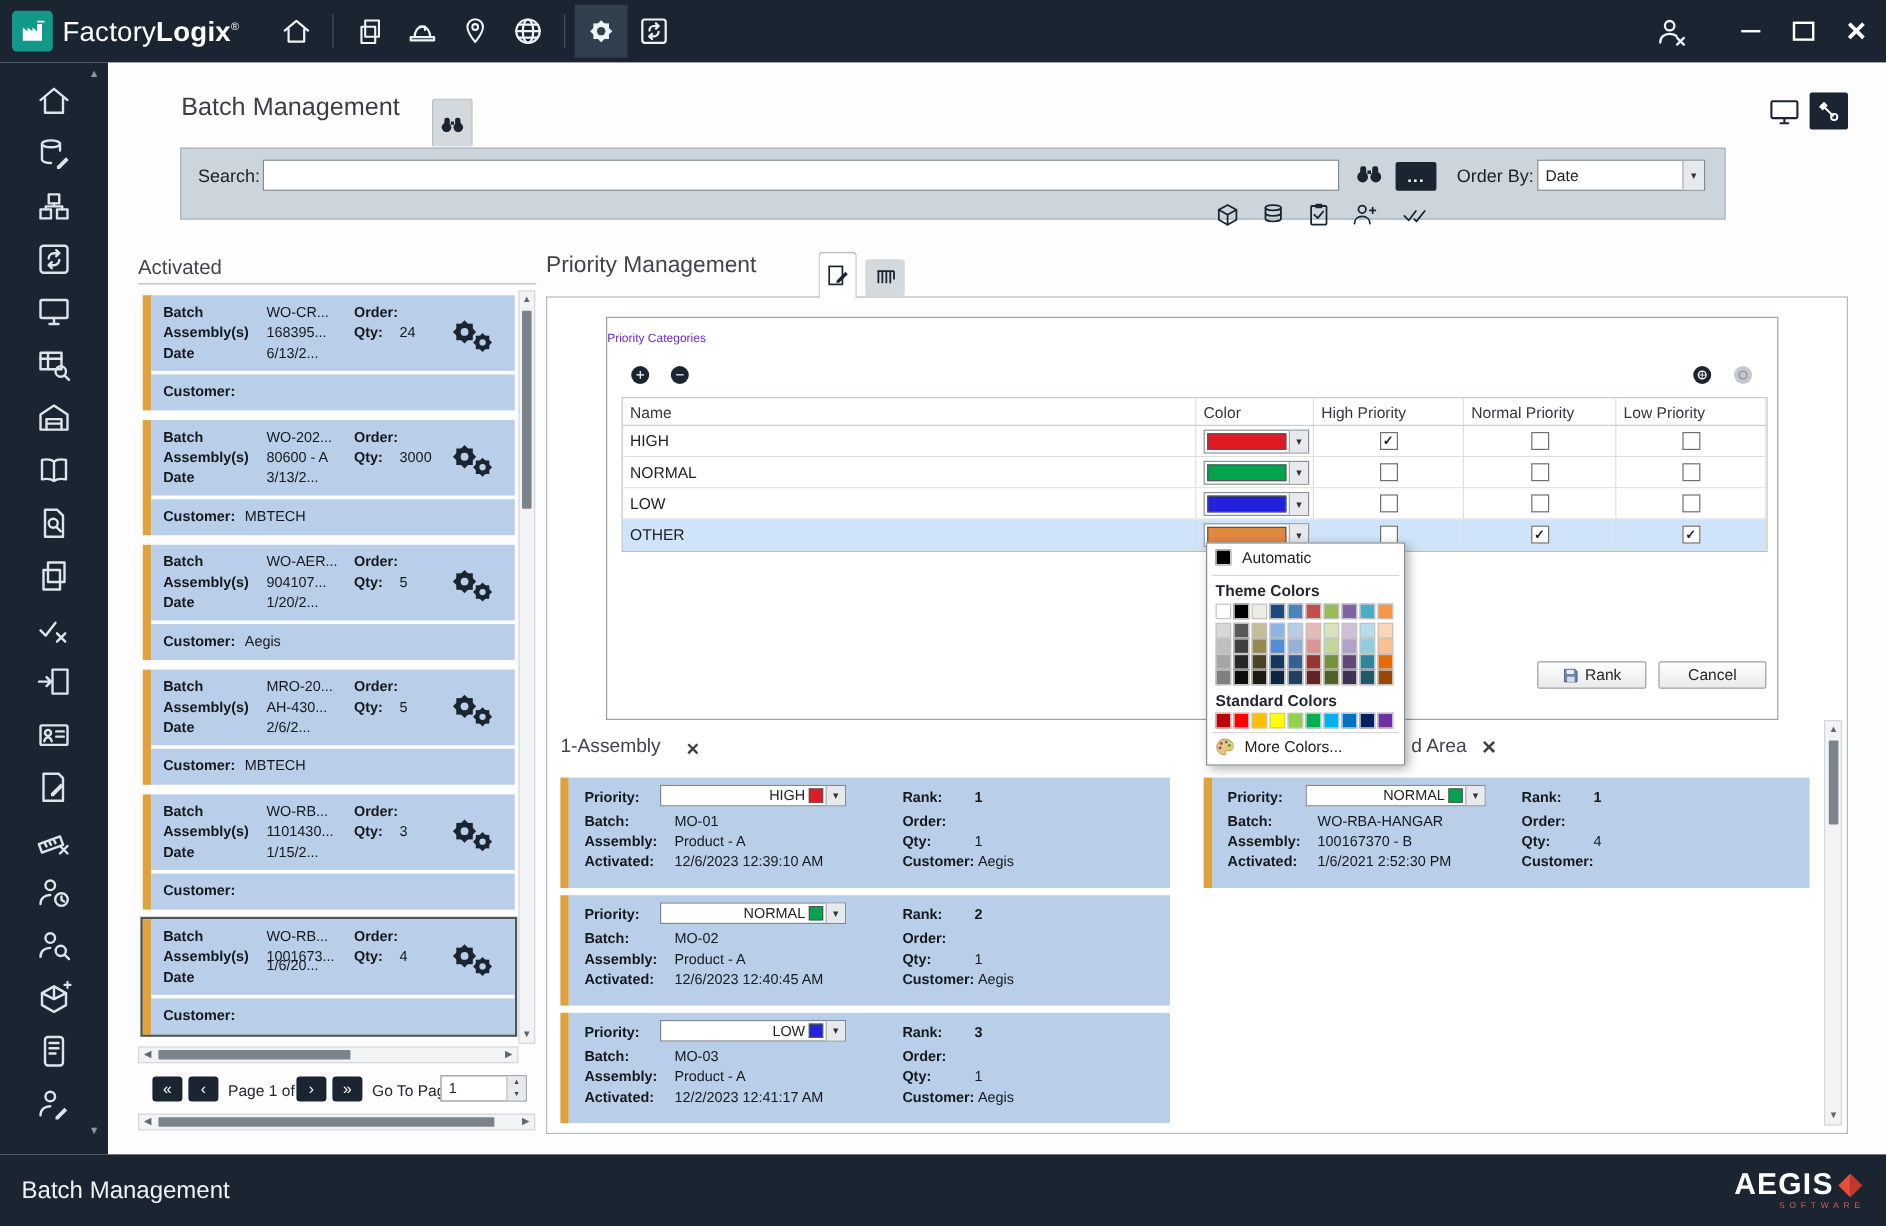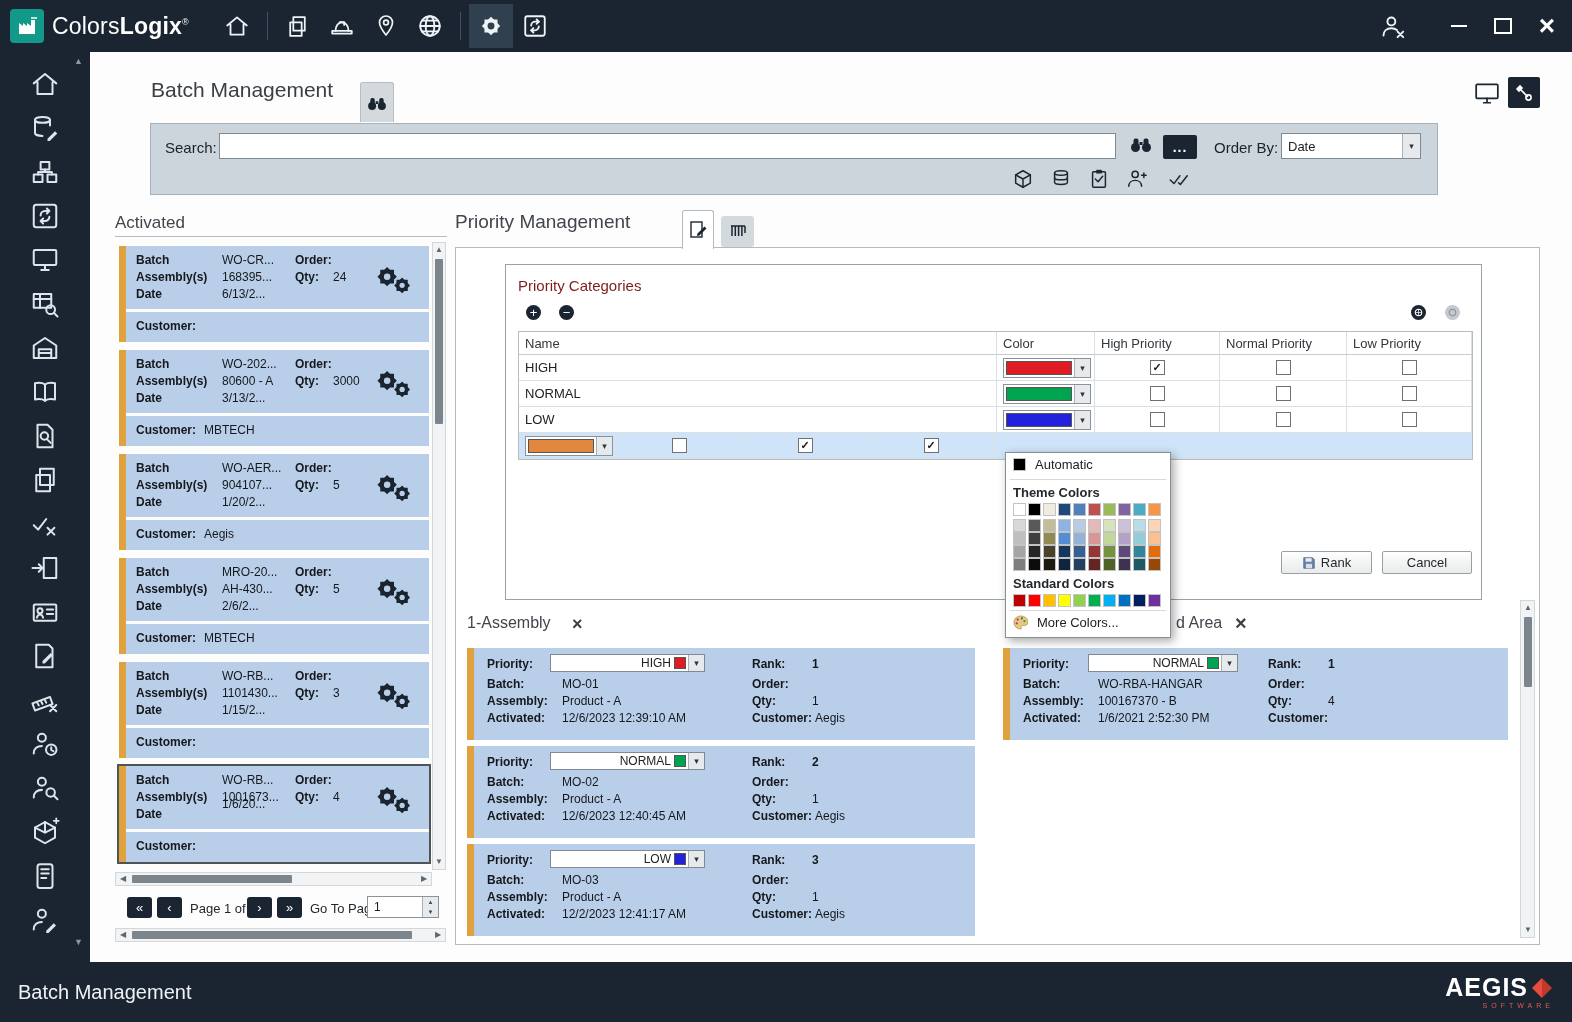--- a/index.html
+++ b/index.html
@@ -25,21 +25,21 @@
   .sidebar{position:absolute;left:0;top:52px;width:90px;height:910px;background:#1b2531;display:flex;flex-direction:column;align-items:center;padding-top:16px;box-sizing:border-box;gap:12px}
   .sideitem{width:44px;height:32px;display:flex;align-items:center;justify-content:center;cursor:pointer;flex:0 0 auto}
   .sidebar svg{width:30px;height:30px;stroke:#dde5ec;fill:none;stroke-width:1.6;stroke-linecap:round;stroke-linejoin:round}
   .sb-arrow{position:absolute;color:#8b97a3;font-size:9px;line-height:1;cursor:pointer}
   
   .page-title{position:absolute;left:151px;top:78px;font-size:21px;color:#3a3f44}
   .tab-binocs{position:absolute;left:360px;top:82px;width:34px;height:40px;background:#d4d9de;border:1px solid #b6bec5;border-bottom:none;border-radius:3px 3px 0 0;display:flex;align-items:center;justify-content:center;box-sizing:border-box;cursor:pointer}
   .hdr-ico{position:absolute;display:flex;align-items:center;justify-content:center;cursor:pointer}
   .tools-btn{left:1508px;top:77px;width:32px;height:31px;background:#1b2531;border-radius:2px}
   
-  .search-panel{position:absolute;left:150px;top:123px;width:1288px;height:72px;background:#ccd4dc;border:1px solid #a8b2bb;box-sizing:border-box}
+  .search-panel{position:absolute;left:150px;top:123px;width:1288px;height:60px;background:#ccd4dc;border:1px solid #a8b2bb;box-sizing:border-box}
   .search-panel .lab{position:absolute;font-size:15px;color:#1c2126}
   .input{position:absolute;background:#fff;border:1px solid #7f8a94;box-sizing:border-box;font-size:13px;font-family:"Liberation Sans",sans-serif;padding:0 5px}
   .dots-btn{position:absolute;left:1012px;top:11px;width:34px;height:24px;background:#1b2531;border-radius:2px;color:#fff;display:flex;align-items:center;justify-content:center;font-size:14px;font-weight:bold;letter-spacing:1px;cursor:pointer}
   .combo{position:absolute;background:#fff;border:1px solid #7f8a94;box-sizing:border-box;display:flex;align-items:center;font-size:13px;cursor:pointer}
   .combo .val{flex:1;padding-left:6px}
   .combo .arr{width:17px;align-self:stretch;border-left:1px solid #aab0b6;background:#e7eaec;display:flex;align-items:center;justify-content:center;font-size:9px;color:#333}
   .nico{stroke:#1b2531;fill:none;stroke-width:1.6;stroke-linecap:round;stroke-linejoin:round}
   .fico{position:absolute;width:24px;height:24px;cursor:pointer}
   
   .sec-label{position:absolute;font-size:17px;color:#40464c}
@@ -59,21 +59,21 @@
   .pgbtn{position:absolute;width:25px;height:21px;background:#1b2531;color:#fff;border-radius:3px;display:flex;align-items:center;justify-content:center;font-size:13px;cursor:pointer}
   .pgtext{position:absolute;font-size:13px;color:#23282d}
   .spin{position:absolute;width:72px;height:22px;background:#fff;border:1px solid #8a949d;box-sizing:border-box;font-size:12px;display:flex;align-items:center;padding-left:6px}
   .spin .ud{position:absolute;right:0;top:0;bottom:0;width:15px;display:flex;flex-direction:column;border-left:1px solid #aab0b6}
   .spin .ud div{flex:1;background:#e7eaec;display:flex;align-items:center;justify-content:center;font-size:6px;color:#444;cursor:pointer}
   
   .pm-container{position:absolute;left:455px;top:247px;width:1085px;height:698px;background:#fff;border:1px solid #b3bac0;box-sizing:border-box}
   .tab-edit{position:absolute;left:682px;top:210px;width:32px;height:39px;background:#fff;border:1px solid #b3bac0;border-bottom:none;border-radius:3px 3px 0 0;display:flex;align-items:center;justify-content:center;box-sizing:border-box;z-index:3;cursor:pointer}
   .tab-comb{position:absolute;left:721px;top:216px;width:33px;height:31px;background:#d4d9de;border-radius:3px;display:flex;align-items:center;justify-content:center;cursor:pointer}
   .pcat{position:absolute;left:505px;top:264px;width:977px;height:336px;background:#fff;border:1px solid #9aa2a9;box-sizing:border-box}
-  .pcat-title{position:absolute;left:12px;top:12px;font-size:15px;color:#7f1d1d}
+  .pcat-title{position:absolute;left:0;top:12px;font-size:10px;color:#6d28d9}
   .circ{position:absolute;width:15px;height:15px;border-radius:50%;background:#1b2531;color:#fff;display:flex;align-items:center;justify-content:center;font-size:13px;line-height:1;cursor:pointer}
   .circ.gray{background:#c3c9ce}
   .ptable{position:absolute;left:12px;top:66px;width:953px;border:1px solid #b7bdc3;font-size:13px;box-sizing:content-box}
   .phead,.prow{display:flex;align-items:flex-end;background:#fff}
   .phead{height:22px;border-bottom:1px solid #c6ccd1;color:#33383d}
   .prow{height:25px;border-bottom:1px solid #dadfe3;cursor:pointer}
   .prow.selected{background:#cfe4f8}
   .cell{height:100%;box-sizing:border-box;border-right:1px solid #dadfe3;display:flex;align-items:center;padding-left:6px}
   .c0{width:478px}.c1{width:98px}.c2{width:125px}.c3{width:127px}.c4{width:125px}
   .ctr{justify-content:center;padding-left:0}
@@ -109,21 +109,21 @@
 </head>
 <body>
 
 <div class="titlebar">
   <div class="logo">
     <svg width="22" height="22" viewBox="0 0 22 22">
         <path d="M3 19V8l4 3V8l4 3V8l4 3V5h4v14z" fill="#fff"></path>
         <path d="M15 3h6" stroke="#fff" stroke-width="1.5"></path>
       </svg>
   </div>
-  <div class="appname"><span>Colors</span><b>Logix</b><sup>®</sup></div>
+  <div class="appname"><span>Factory</span><b>Logix</b><sup>®</sup></div>
   <div class="tbico">
       <svg class="w" width="26" height="26" viewBox="0 0 24 24">
         <path d="M3 11.5 12 4l9 7.5M6 10.5V20h12v-9.5"></path>
       </svg>
     </div>
   <div class="tb-sep"></div>
   <div class="tbico">
       <svg class="w" width="25" height="25" viewBox="0 0 24 24">
         <rect x="8" y="3" width="11" height="13"></rect>
         <rect x="5" y="8" width="11" height="13"></rect>
@@ -676,20 +676,21 @@
           <div class="cb"></div>
         </div>
       <div class="cell c3 ctr">
           <div class="cb"></div>
         </div>
       <div class="cell c4 ctr">
           <div class="cb"></div>
         </div>
     </div>
     <div class="prow selected">
+      <div class="cell c0">OTHER</div>
       <div class="cell c1">
           <div class="colorsel">
             <div class="fill" style="background: rgb(224, 135, 64);"></div>
             <div class="arr">▾</div>
           </div>
         </div>
       <div class="cell c2 ctr">
           <div class="cb"></div>
         </div>
       <div class="cell c3 ctr">

